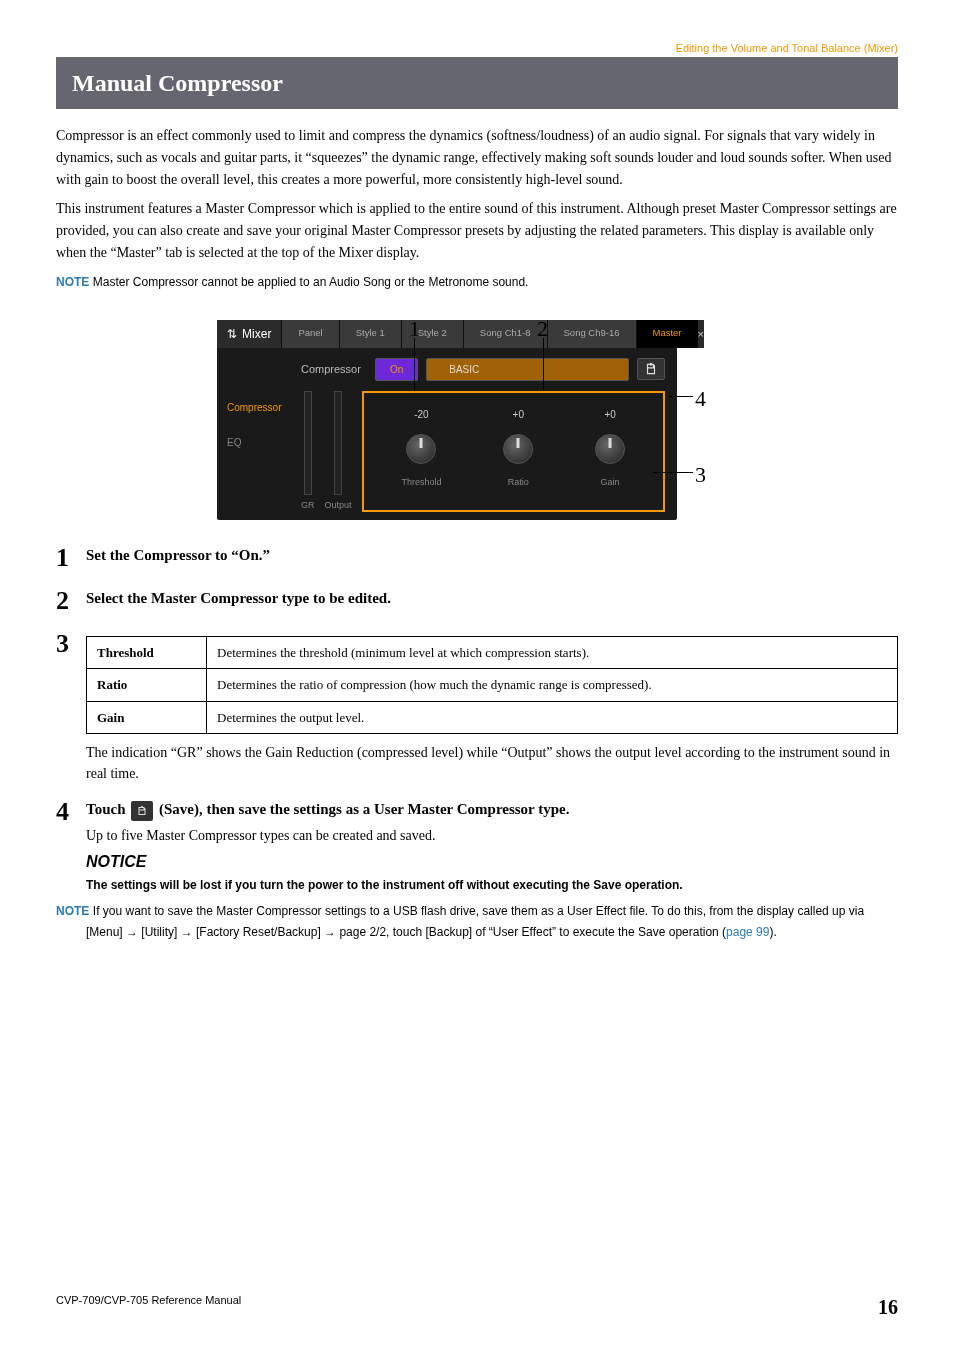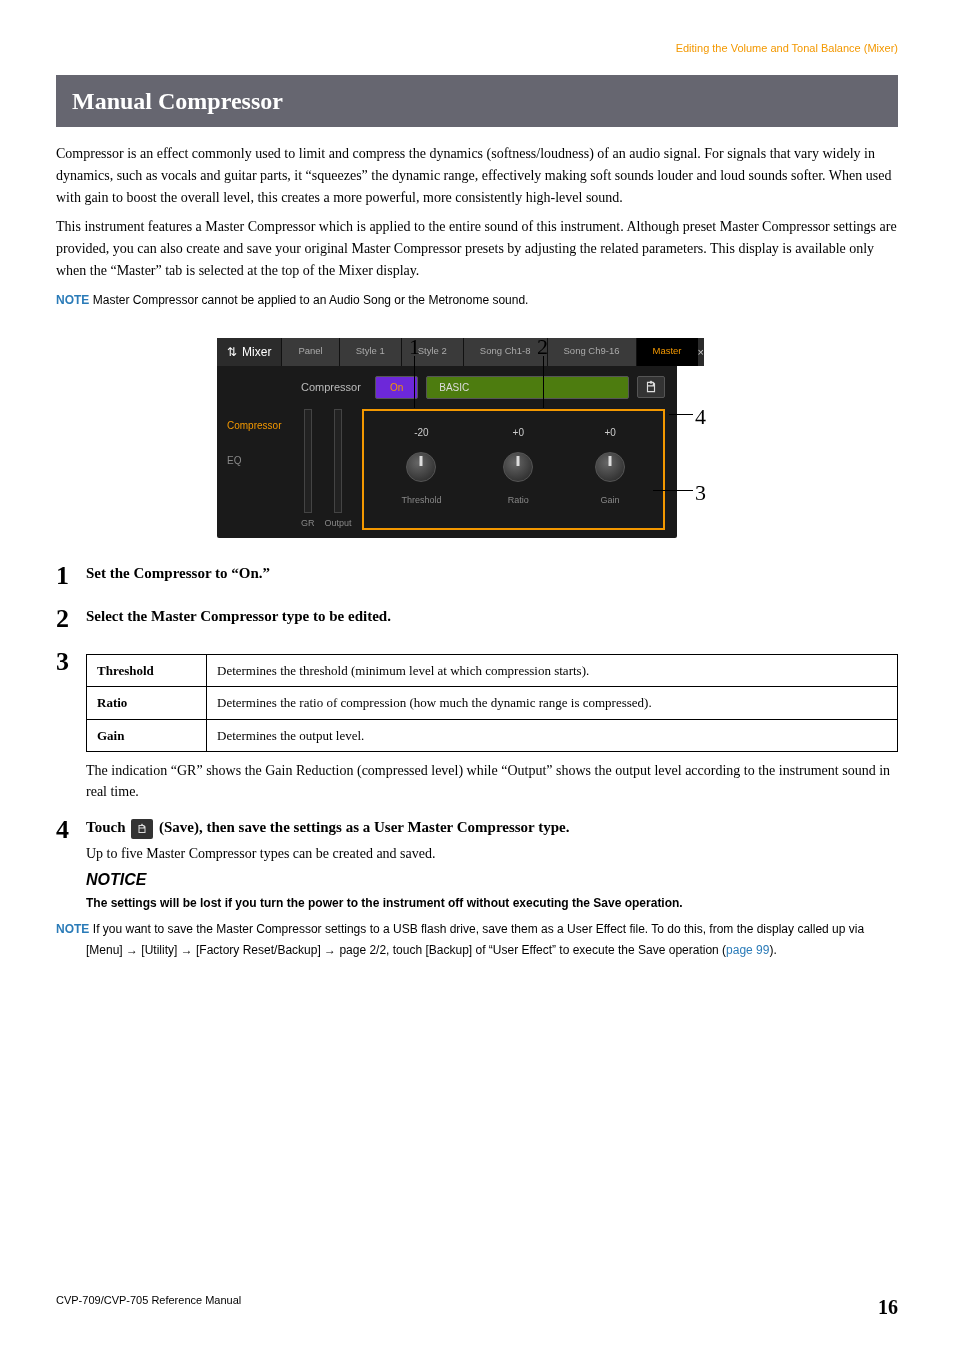--- a/index.html
+++ b/index.html
@@ -13,21 +13,20 @@
     font-size: 14px;
     line-height: 1.5;
     position: relative;
     min-height: 1350px;
   }
   .breadcrumb {
     text-align: right;
     color: #f39800;
     font-size: 11px;
     font-family: Arial, Helvetica, sans-serif;
-    margin-bottom: 18px;
   }
   .section-title {
     background: #666670;
     color: #fff;
     font-size: 24px;
     font-weight: bold;
     padding: 8px 16px;
     margin-bottom: 16px;
     font-family: Georgia, "Times New Roman", serif;
   }
@@ -100,22 +99,22 @@
   }
   .mixer-side .side-item.active { color: #f39800; }
   .mixer-main { flex: 1; padding: 10px 12px 8px 0; }
   .mixer-top-row { display: flex; align-items: center; gap: 8px; }
   .comp-label { color: #bbb; font-size: 11px; margin-right: 6px; }
   .comp-on {
     background: #6d28d9; border: 1px solid #555; color: #f39800;
     padding: 3px 14px; border-radius: 2px; font-size: 10px;
   }
   .comp-type {
-    background: #4d7c0f; border: 1px solid #555; color: #ddd;
-    padding: 3px 12px; border-radius: 2px; font-size: 10px; flex: 1;
+    background: #a16207; border: 1px solid #555; color: #ddd;
+    padding: 3px 22px; border-radius: 2px; font-size: 10px; flex: 1;
   }
   .save-btn {
     background: #333; border: 1px solid #555; color: #ddd;
     width: 28px; height: 22px; border-radius: 2px;
     display: flex; align-items: center; justify-content: center;
   }
   .save-btn svg { width: 14px; height: 14px; }
   .knob-area {
     display: flex; gap: 10px; margin-top: 10px;
   }

